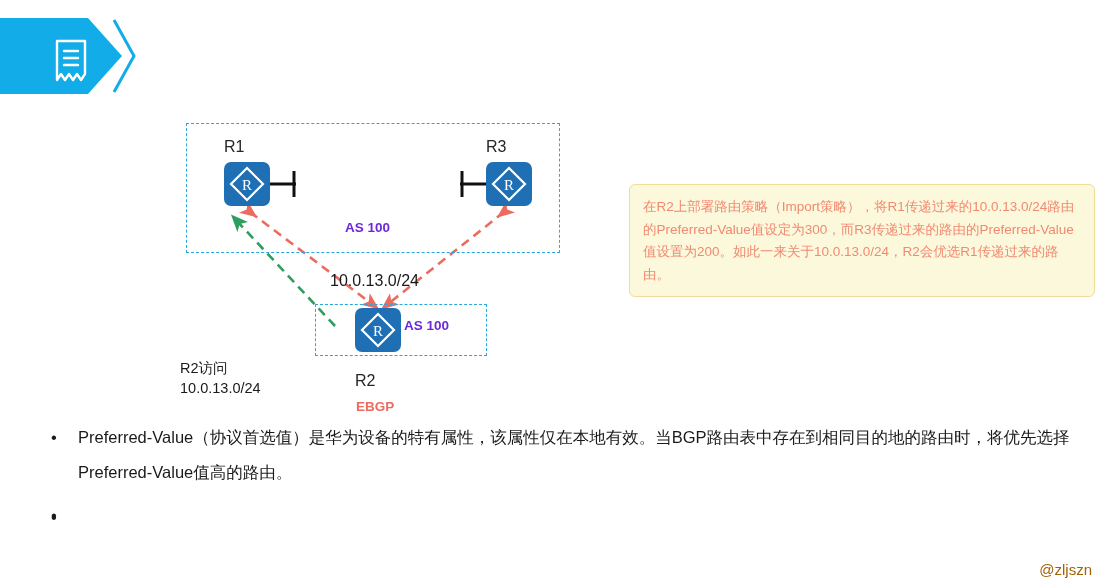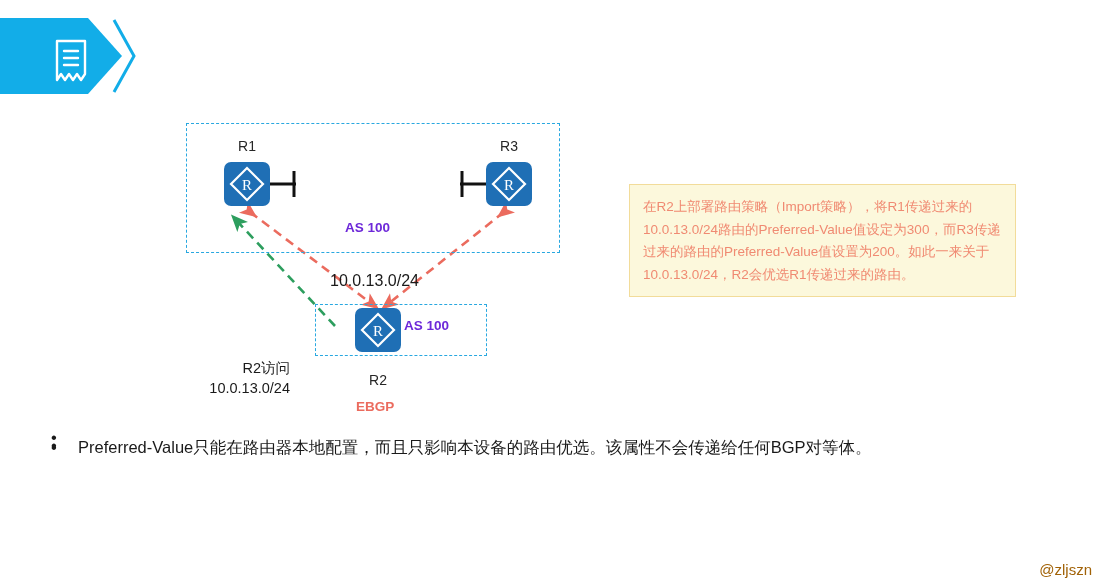--- a/index.html
+++ b/index.html
@@ -75,24 +75,24 @@
     border-radius: 7px;
     background: #1F6FB5;
   }
   .router svg { display: block; }
   #router-r1 { left: 224px; top: 54px; }
   #router-r3 { left: 486px; top: 54px; }
   #router-r2 { left: 355px; top: 200px; }
 
   .node-label {
     position: absolute;
-    font-size: 14px;
+    font-size: 16px;
     color: #262626;
     white-space: nowrap;
-    text-align: center;
+    text-align: left;
   }
   #label-r1 { left: 224px; top: 30px; width: 46px; }
   #label-r3 { left: 486px; top: 30px; width: 46px; }
   #label-r2 { left: 355px; top: 264px; width: 46px; }
 
   .as-label {
     position: absolute;
     font-size: 13.5px;
     font-weight: bold;
     color: #6d28d9;
@@ -117,33 +117,33 @@
     white-space: nowrap;
     margin-top: 28px;
   }
   #label-access {
     position: absolute;
     left: 180px; top: 250px;
     width: 110px;
     font-size: 14.5px;
     line-height: 20px;
     color: #1a1a1a;
-    text-align: right;
+    text-align: left;
   }
   #label-access div { white-space: nowrap; }
 
   
   #callout {
     position: absolute;
     left: 629px; top: 184px;
-    width: 387px;
+    width: 466px;
     box-sizing: border-box;
     background: #FCF8DC;
     border: 1px solid #F2DC9A;
-    border-radius: 0;
+    border-radius: 6px;
     padding: 11px 13px 10px 13px;
     color: #F08A72;
     font-size: 13.5px;
     line-height: 22.5px;
   }
 
   
   #bullets {
     position: absolute;
     left: 42px; top: 420px;
@@ -265,23 +265,23 @@
     <div>R2访问</div>
     <div>10.0.13.0/24</div>
   </div>
 </div>
 
 <div id="callout">在R2上部署路由策略（Import策略），将R1传递过来的10.0.13.0/24路由的Preferred-Value值设定为300，而R3传递过来的路由的Preferred-Value值设置为200。如此一来关于10.0.13.0/24，R2会优选R1传递过来的路由。</div>
 
 <div id="bullets">
   <div class="bullet" id="bullet-0">
     <span class="dot">•</span>
+    <span>Preferred-Value（协议首选值）是华为设备的特有属性，该属性仅在本地有效。当BGP路由表中存在到相同目的地的路由时，将优先选择Preferred-Value值高的路由。</span>
   </div>
   <div class="bullet" id="bullet-1">
     <span class="dot">•</span>
   </div>
   <div class="bullet" id="bullet-2">
     <span class="dot">•</span>
-    <span>Preferred-Value只能在路由器本地配置，而且只影响本设备的路由优选。该属性不会传递给任何BGP对等体。</span>
   </div>
 </div>
 
 <div id="watermark">@zljszn</div>
 
 </body></html>

